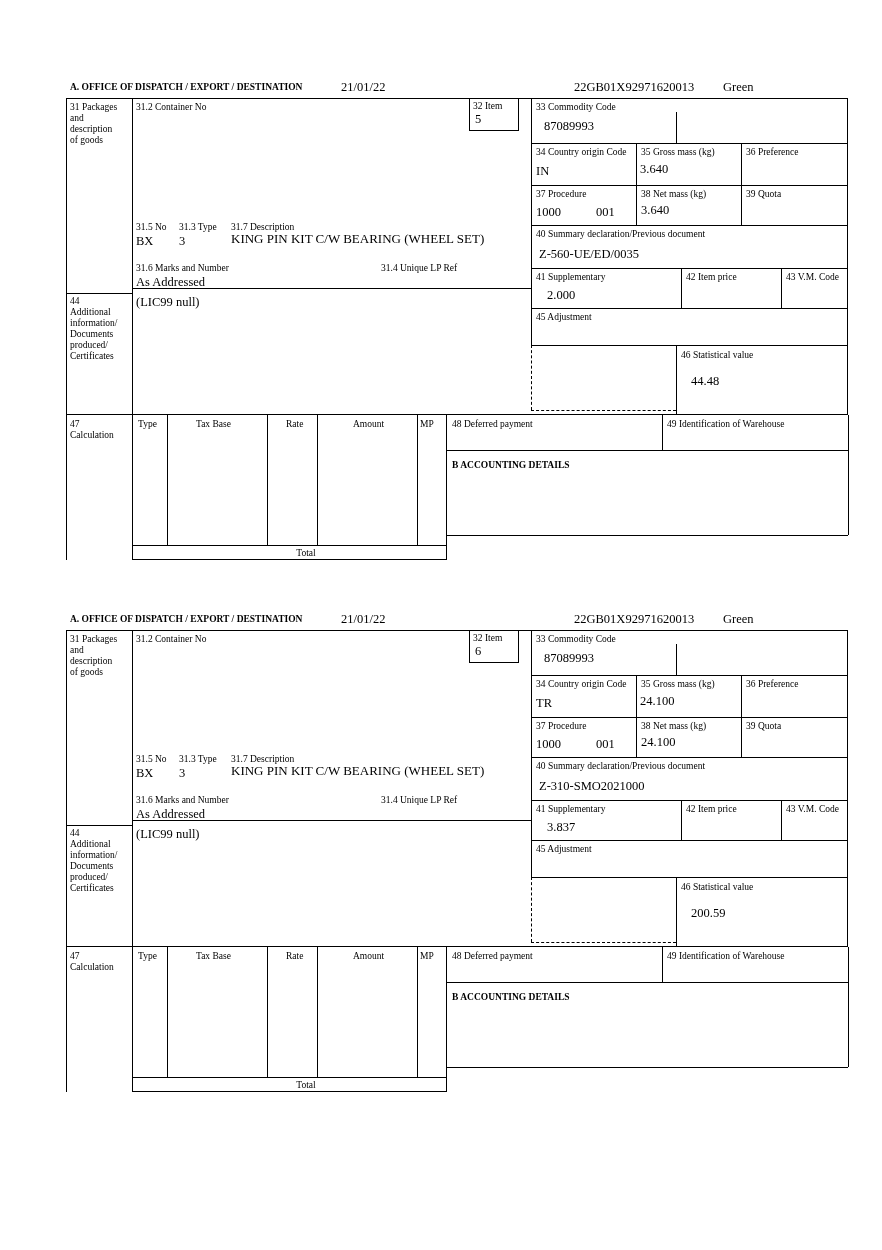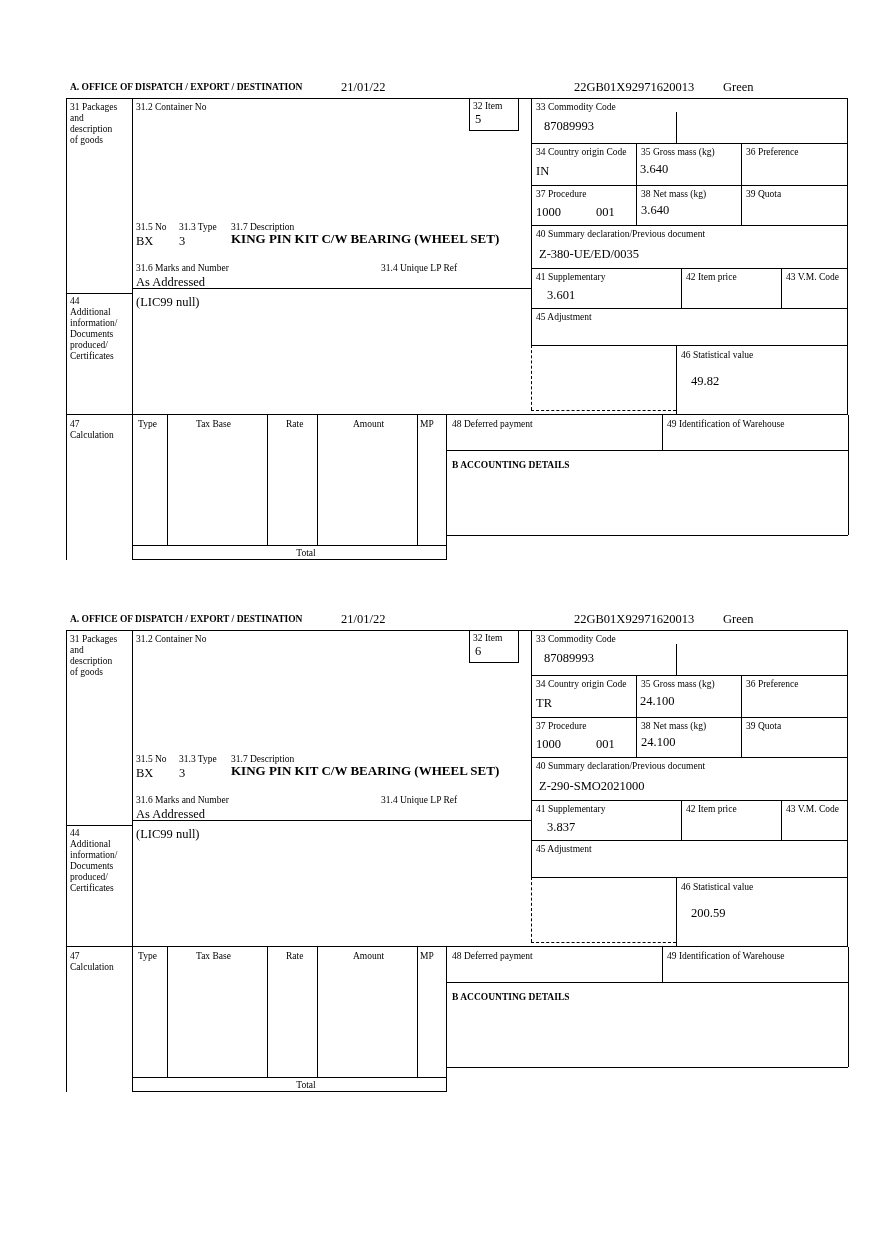--- a/index.html
+++ b/index.html
@@ -10,21 +10,21 @@
   }
   .block { position:absolute; left:66px; width:783px; height:482px; }
   .abs { position:absolute; }
   .hline { height:0; border-top:1px solid #000; }
   .vline { width:0; border-left:1px solid #000; }
   .hline.dashed { border-top:1px dashed #000; }
   .vline.dashed { border-left:1px dashed #000; }
   .lbl { font-size:9.5px; line-height:1.15; white-space:nowrap; }
   .lbl.wrap { white-space:pre-line; }
   .val { font-size:12.5px; white-space:nowrap; }
-  .desc { font-size:13px; font-weight:bold; white-space:nowrap; }
+  .desc { font-size:13px; font-weight:normal; white-space:nowrap; }
   .hdr { font-size:9.5px; font-weight:bold; white-space:nowrap; }
   .bold { font-weight:bold; }
 </style>
 </head>
 <body>
 
 <div id="blocks">
   <section class="block" style="top: 80px;">
 
     <div class="abs hdr" style="left:4px;top:2px">A.  OFFICE OF DISPATCH / EXPORT / DESTINATION</div>
@@ -75,37 +75,37 @@
     <div class="abs vline" style="left:675px;top:105px;height:40px"></div>
     <div class="abs lbl" style="left:470px;top:109px">37 Procedure</div>
     <div class="abs lbl" style="left:575px;top:109px">38 Net mass (kg)</div>
     <div class="abs lbl" style="left:680px;top:109px">39 Quota</div>
     <div class="abs val" style="left:470px;top:125px">1000</div>
     <div class="abs val" style="left:530px;top:125px">001</div>
     <div class="abs val" style="left:575px;top:123px">3.640</div>
     <div class="abs hline" style="left:465px;top:145px;width:317px"></div>
 
     <div class="abs lbl" style="left:470px;top:149px">40 Summary declaration/Previous document</div>
-    <div class="abs val" style="left:473px;top:167px">Z-380-UE/ED/0035</div>
+    <div class="abs val" style="left:473px;top:167px">Z-560-UE/ED/0035</div>
     <div class="abs hline" style="left:465px;top:188px;width:317px"></div>
 
     <div class="abs vline" style="left:615px;top:188px;height:40px"></div>
     <div class="abs vline" style="left:715px;top:188px;height:40px"></div>
     <div class="abs lbl" style="left:470px;top:192px">41 Supplementary</div>
     <div class="abs lbl" style="left:620px;top:192px">42 Item price</div>
     <div class="abs lbl" style="left:720px;top:192px">43 V.M. Code</div>
-    <div class="abs val" style="left:481px;top:208px">3.601</div>
+    <div class="abs val" style="left:481px;top:208px">2.000</div>
     <div class="abs hline" style="left:465px;top:228px;width:317px"></div>
 
     <div class="abs lbl" style="left:470px;top:232px">45 Adjustment</div>
     <div class="abs hline" style="left:465px;top:265px;width:317px"></div>
 
     <div class="abs vline" style="left:610px;top:265px;height:70px"></div>
     <div class="abs lbl" style="left:615px;top:270px">46 Statistical value</div>
-    <div class="abs val" style="left:625px;top:294px">49.82</div>
+    <div class="abs val" style="left:625px;top:294px">44.48</div>
 
     <div class="abs lbl" style="left:70px;top:142px">31.5 No</div>
     <div class="abs lbl" style="left:113px;top:142px">31.3 Type</div>
     <div class="abs lbl" style="left:165px;top:142px">31.7 Description</div>
     <div class="abs val" style="left:70px;top:154px">BX</div>
     <div class="abs val" style="left:113px;top:154px">3</div>
     <div class="abs desc" style="left:165px;top:151px">KING PIN KIT C/W BEARING (WHEEL SET)</div>
     <div class="abs lbl" style="left:70px;top:183px">31.6 Marks and Number</div>
     <div class="abs lbl" style="left:315px;top:183px">31.4 Unique LP Ref</div>
     <div class="abs val" style="left:70px;top:195px">As Addressed</div>
@@ -190,21 +190,21 @@
     <div class="abs vline" style="left:675px;top:105px;height:40px"></div>
     <div class="abs lbl" style="left:470px;top:109px">37 Procedure</div>
     <div class="abs lbl" style="left:575px;top:109px">38 Net mass (kg)</div>
     <div class="abs lbl" style="left:680px;top:109px">39 Quota</div>
     <div class="abs val" style="left:470px;top:125px">1000</div>
     <div class="abs val" style="left:530px;top:125px">001</div>
     <div class="abs val" style="left:575px;top:123px">24.100</div>
     <div class="abs hline" style="left:465px;top:145px;width:317px"></div>
 
     <div class="abs lbl" style="left:470px;top:149px">40 Summary declaration/Previous document</div>
-    <div class="abs val" style="left:473px;top:167px">Z-290-SMO2021000</div>
+    <div class="abs val" style="left:473px;top:167px">Z-310-SMO2021000</div>
     <div class="abs hline" style="left:465px;top:188px;width:317px"></div>
 
     <div class="abs vline" style="left:615px;top:188px;height:40px"></div>
     <div class="abs vline" style="left:715px;top:188px;height:40px"></div>
     <div class="abs lbl" style="left:470px;top:192px">41 Supplementary</div>
     <div class="abs lbl" style="left:620px;top:192px">42 Item price</div>
     <div class="abs lbl" style="left:720px;top:192px">43 V.M. Code</div>
     <div class="abs val" style="left:481px;top:208px">3.837</div>
     <div class="abs hline" style="left:465px;top:228px;width:317px"></div>
 

